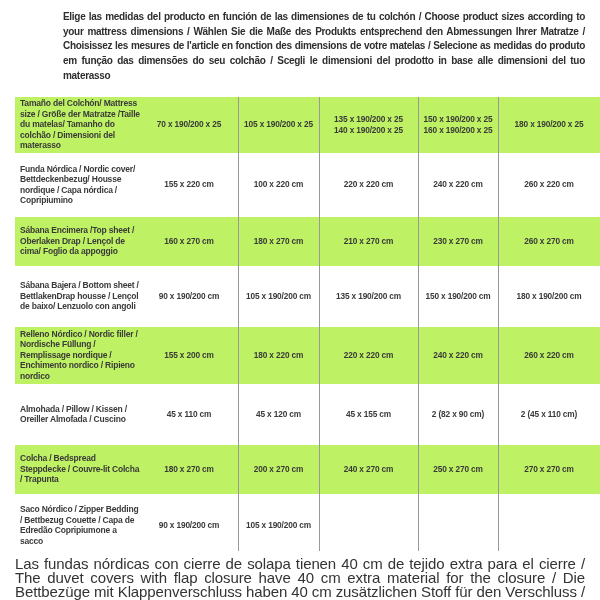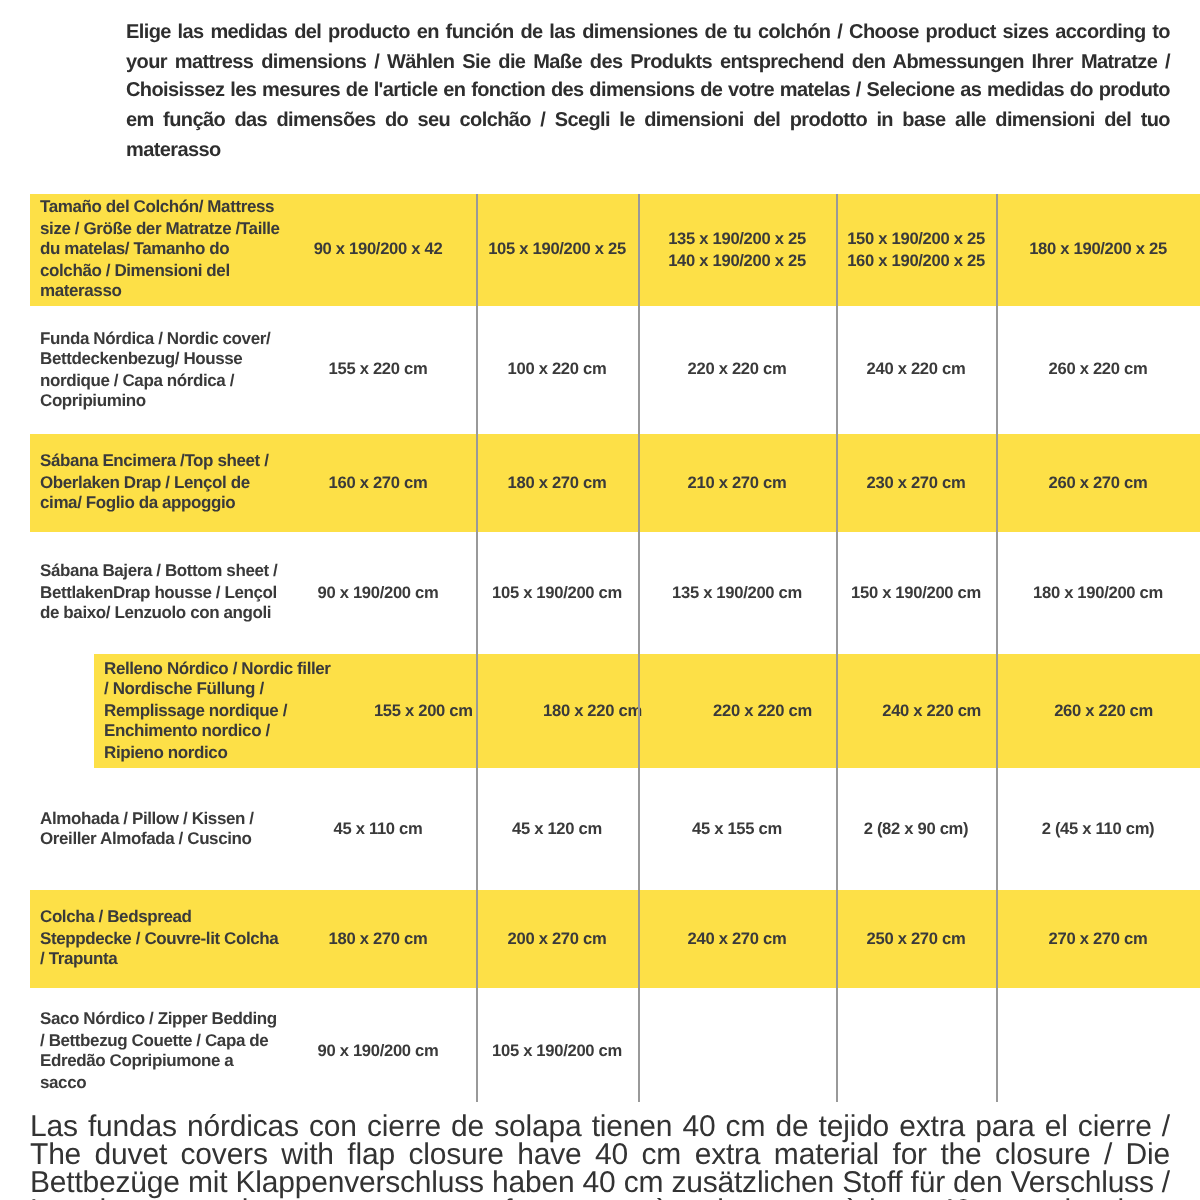--- a/index.html
+++ b/index.html
@@ -38,26 +38,26 @@
   .vl2 { left: 304px; }
   .vl3 { left: 403px; }
   .vl4 { left: 483px; }
 
   .row {
     display: flex;
     align-items: stretch;
     margin-bottom: 6px;
     background: #ffffff;
   }
-  .row.alt { background: #fde047; }
+  .row.alt { background: #bef264; }
   .r0 { min-height: 56px; }
   .r1 { min-height: 52px; }
   .r2 { min-height: 49px; }
   .r3 { min-height: 49px; }
-  .r4 { min-height: 57px; margin-left: 32px; }
+  .r4 { min-height: 57px; }
   .r5 { min-height: 49px; }
   .r6 { min-height: 49px; }
   .r7 { min-height: 51px; }
 
   .cell {
     display: flex;
     align-items: center;
     font-weight: 700;
     color: #3a3a3a;
   }
@@ -101,21 +101,21 @@
   <p class="intro">Elige las medidas del producto en función de las dimensiones de tu colchón / Choose product sizes according to your mattress dimensions / Wählen Sie die Maße des Produkts entsprechend den Abmessungen Ihrer Matratze / Choisissez les mesures de l'article en fonction des dimensions de votre matelas / Selecione as medidas do produto em função das dimensões do seu colchão / Scegli le dimensioni del prodotto in base alle dimensioni del tuo materasso</p>
 
   <div class="size-table">
     <div class="vline vl1"></div>
     <div class="vline vl2"></div>
     <div class="vline vl3"></div>
     <div class="vline vl4"></div>
 
     <div class="row alt r0">
       <div class="cell label-cell">Tamaño del Colchón/ Mattress size / Größe der Matratze /Taille du matelas/ Tamanho do colchão / Dimensioni del materasso</div>
-      <div class="cell val-cell c1">90 x 190/200 x 42</div>
+      <div class="cell val-cell c1">70 x 190/200 x 25</div>
       <div class="cell val-cell c2">105 x 190/200 x 25</div>
       <div class="cell val-cell c3">135 x 190/200 x 25
 140 x 190/200 x 25</div>
       <div class="cell val-cell c4">150 x 190/200 x 25
 160 x 190/200 x 25</div>
       <div class="cell val-cell c5">180 x 190/200 x 25</div>
     </div>
 
     <div class="row r1">
       <div class="cell label-cell">Funda Nórdica /  Nordic cover/ Bettdeckenbezug/ Housse nordique  / Capa nórdica / Copripiumino</div>

